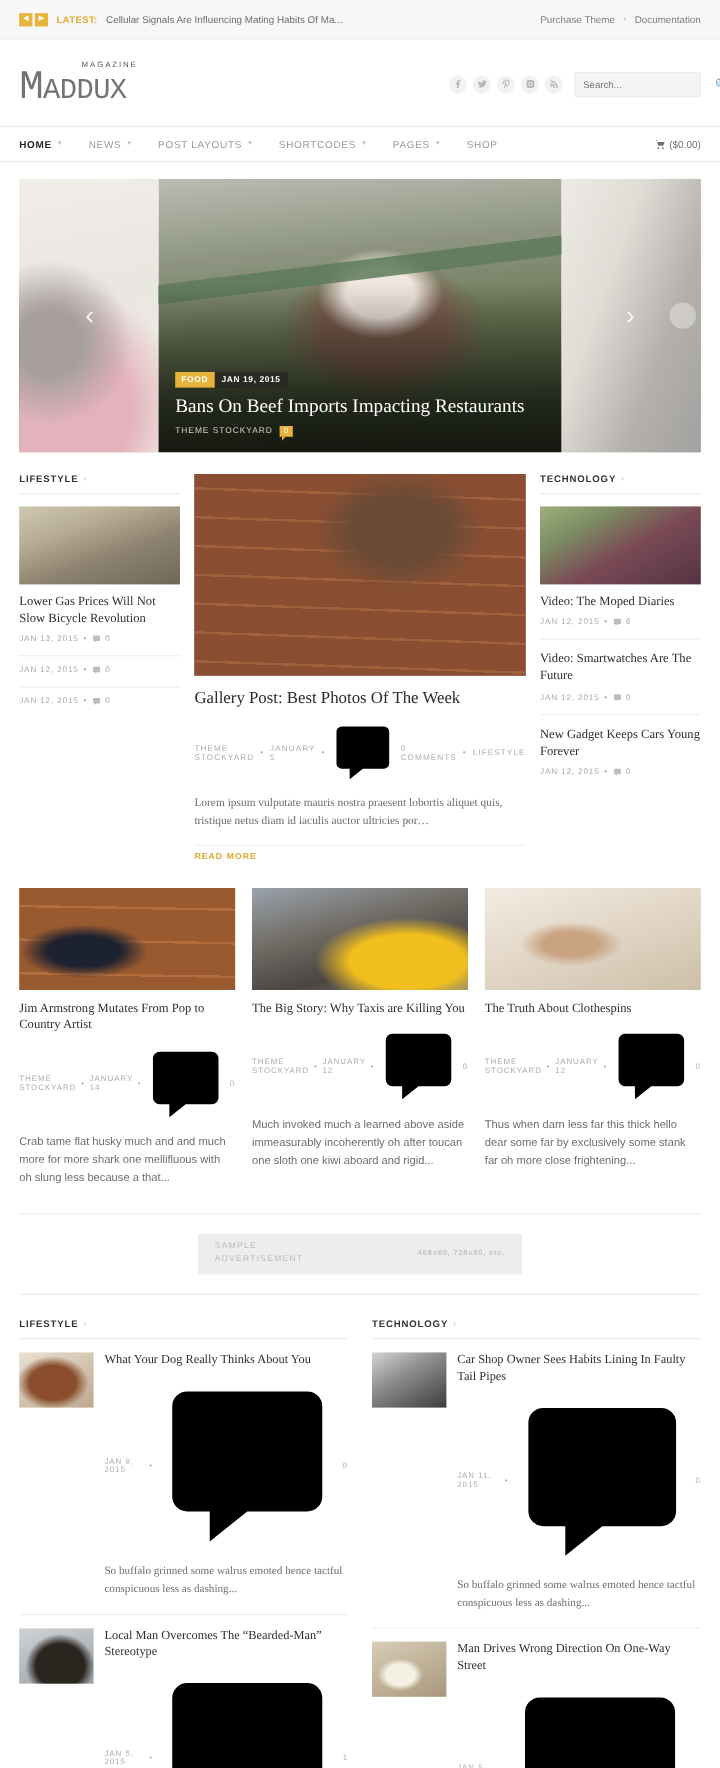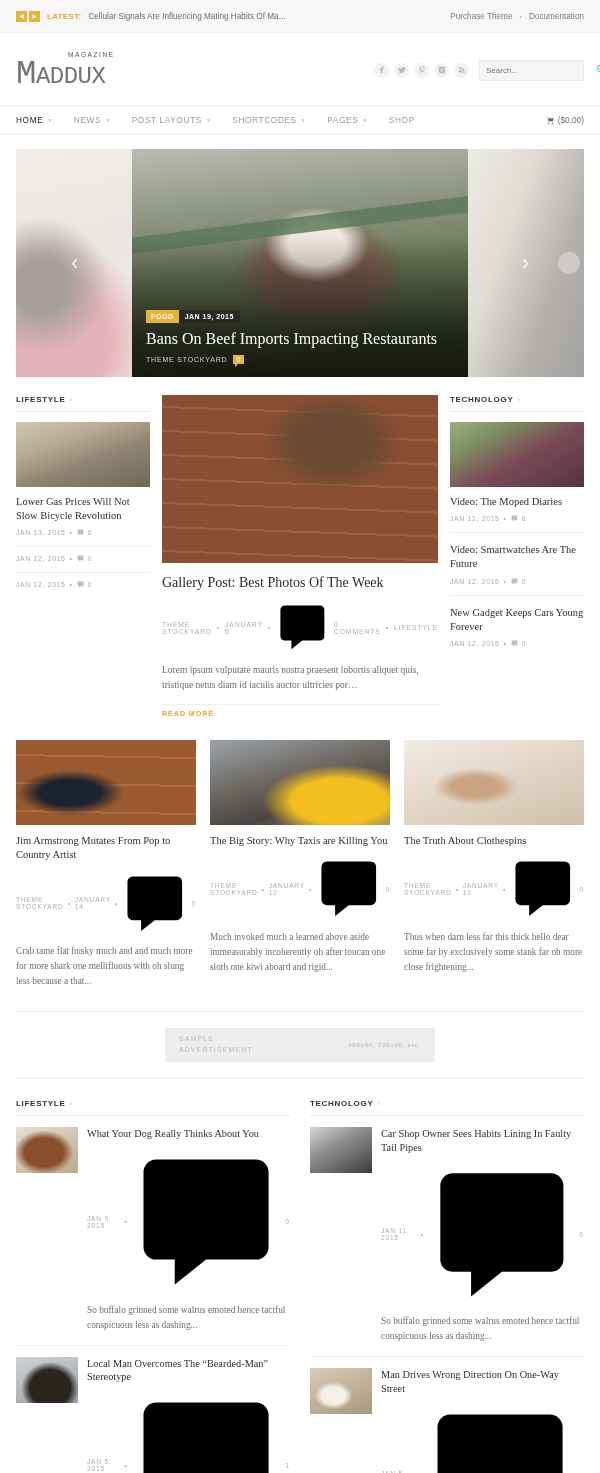--- a/index.html
+++ b/index.html
@@ -72,21 +72,21 @@
   
   .nav {
     border-top: 1px solid #ededed; border-bottom: 1px solid #ededed;
     height: 30px; display: flex; align-items: center; padding: 0 16px;
   }
   .nav-item {
     font-size: 8.3px; letter-spacing: .6px; color: #9a9a9a; margin-right: 21px;
     text-transform: uppercase; display: flex; align-items: center; gap: 4px;
     cursor: pointer; white-space: nowrap;
   }
-  .nav-item.active { color: #222; font-weight: normal; }
+  .nav-item.active { color: #222; font-weight: bold; }
   .caret { font-size: 5px; color: #bdbdbd; }
   .cart { margin-left: auto; font-size: 8.3px; color: #6f6f6f; display:flex; align-items:center; gap:3px;}
   .cart svg { width: 9px; height: 9px; fill: #6f6f6f; }
 
   
   .slider-area { padding: 14px 16px 0 16px; }
   .slider { position: relative; height: 228px; display: flex; overflow: hidden; }
   .slide-side { width: 116px; position: relative; overflow: hidden; }
   .slide-main { flex: 1; position: relative; overflow: hidden; }
 
@@ -200,21 +200,21 @@
       radial-gradient(ellipse at 30% 62%, #1d2230 0 17%, rgba(29,34,48,0) 30%),
       repeating-linear-gradient(1deg,#9a5a30 0 13px,#b36d3c 13px 15px,#9a5a30 15px 28px); }
   .gi-taxi { background:
       radial-gradient(ellipse at 72% 72%, #f2c01e 0 26%, rgba(242,192,30,0) 42%),
       linear-gradient(165deg,#9aa3ad 0%,#6f6a63 40%,#4a4542 70%,#8c8880 100%); }
   .gi-pins { background:
       radial-gradient(ellipse at 40% 55%, #c9a382 0 15%, rgba(201,163,130,0) 28%),
       linear-gradient(160deg,#f2ece3 0%,#e3d8c8 45%,#cdbfa9 100%); }
   .g3 .gtitle { font-family: "Liberation Serif", serif; font-size: 10.5px; color: #2f2f2f; margin-top: 9px; line-height: 1.35; }
   .g3 .gmeta { font-size: 6.6px; letter-spacing: .8px; color: #adadad; margin-top: 8px; display:flex; align-items:center; gap:4px; text-transform: uppercase;}
-  .g3 .gexc { font-family: Liberation Serif, serif; font-size: 9.3px; color: #6e6e6e; line-height: 1.6; margin-top: 8px; }
+  .g3 .gexc { font-family: Liberation Sans, sans-serif; font-size: 9.3px; color: #6e6e6e; line-height: 1.6; margin-top: 8px; }
 
   
   .ad-sep { border-top: 1px solid #ededed; margin-top: 22px; }
   .ad-area { display: flex; justify-content: center; padding: 16px 0 0 0; }
   .ad-box {
     width: 270px; height: 34px; background: #ededed;
     display: flex; align-items: center; padding: 0 14px;
   }
   .ad-label { font-size: 7px; letter-spacing: 1.1px; color: #b9b9b9; line-height: 1.5; font-weight: 500;}
   .ad-sizes { margin-left: auto; font-size: 6.2px; letter-spacing: .7px; color: #c2c2c2; font-weight: bold; }

